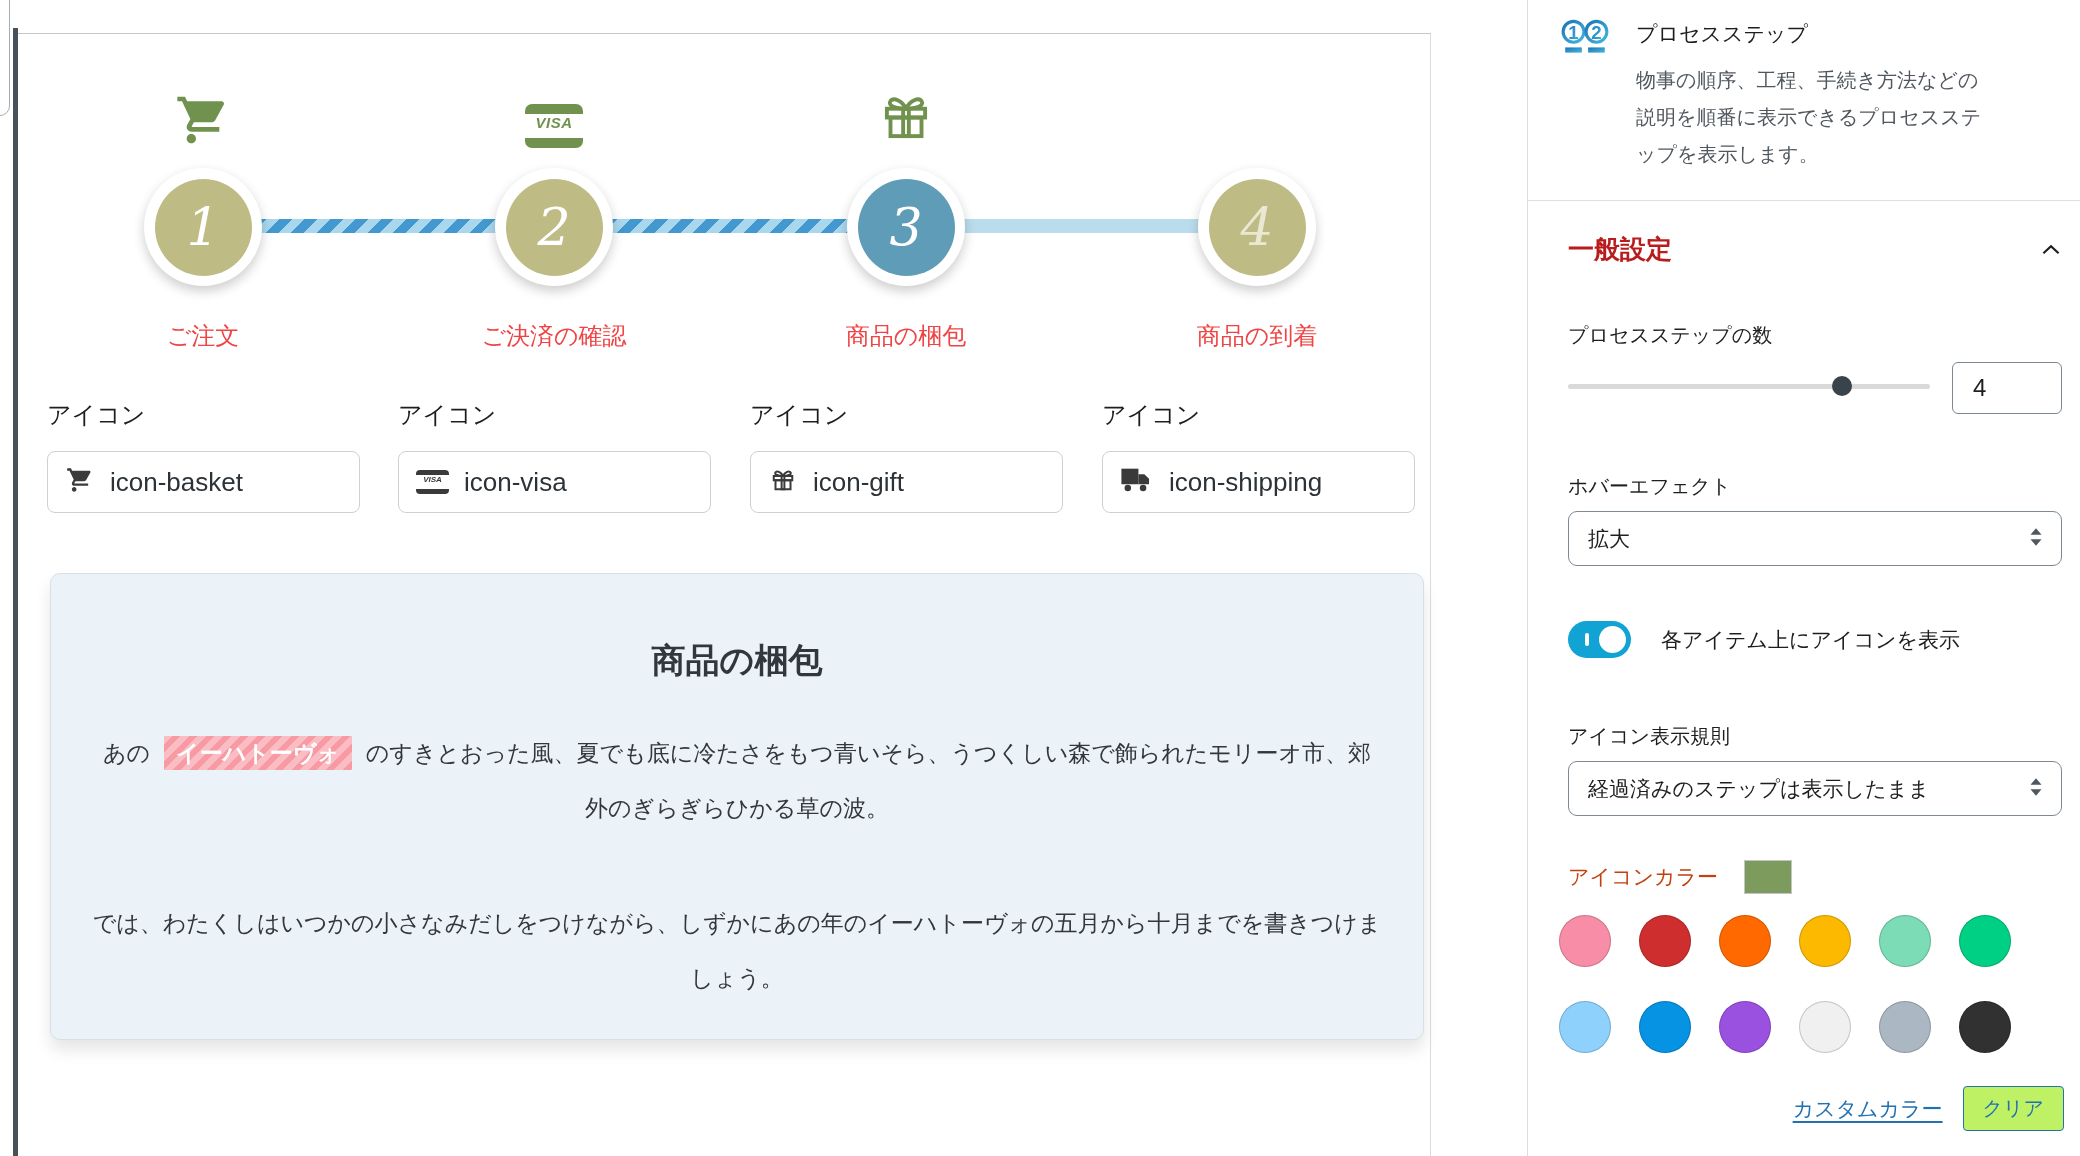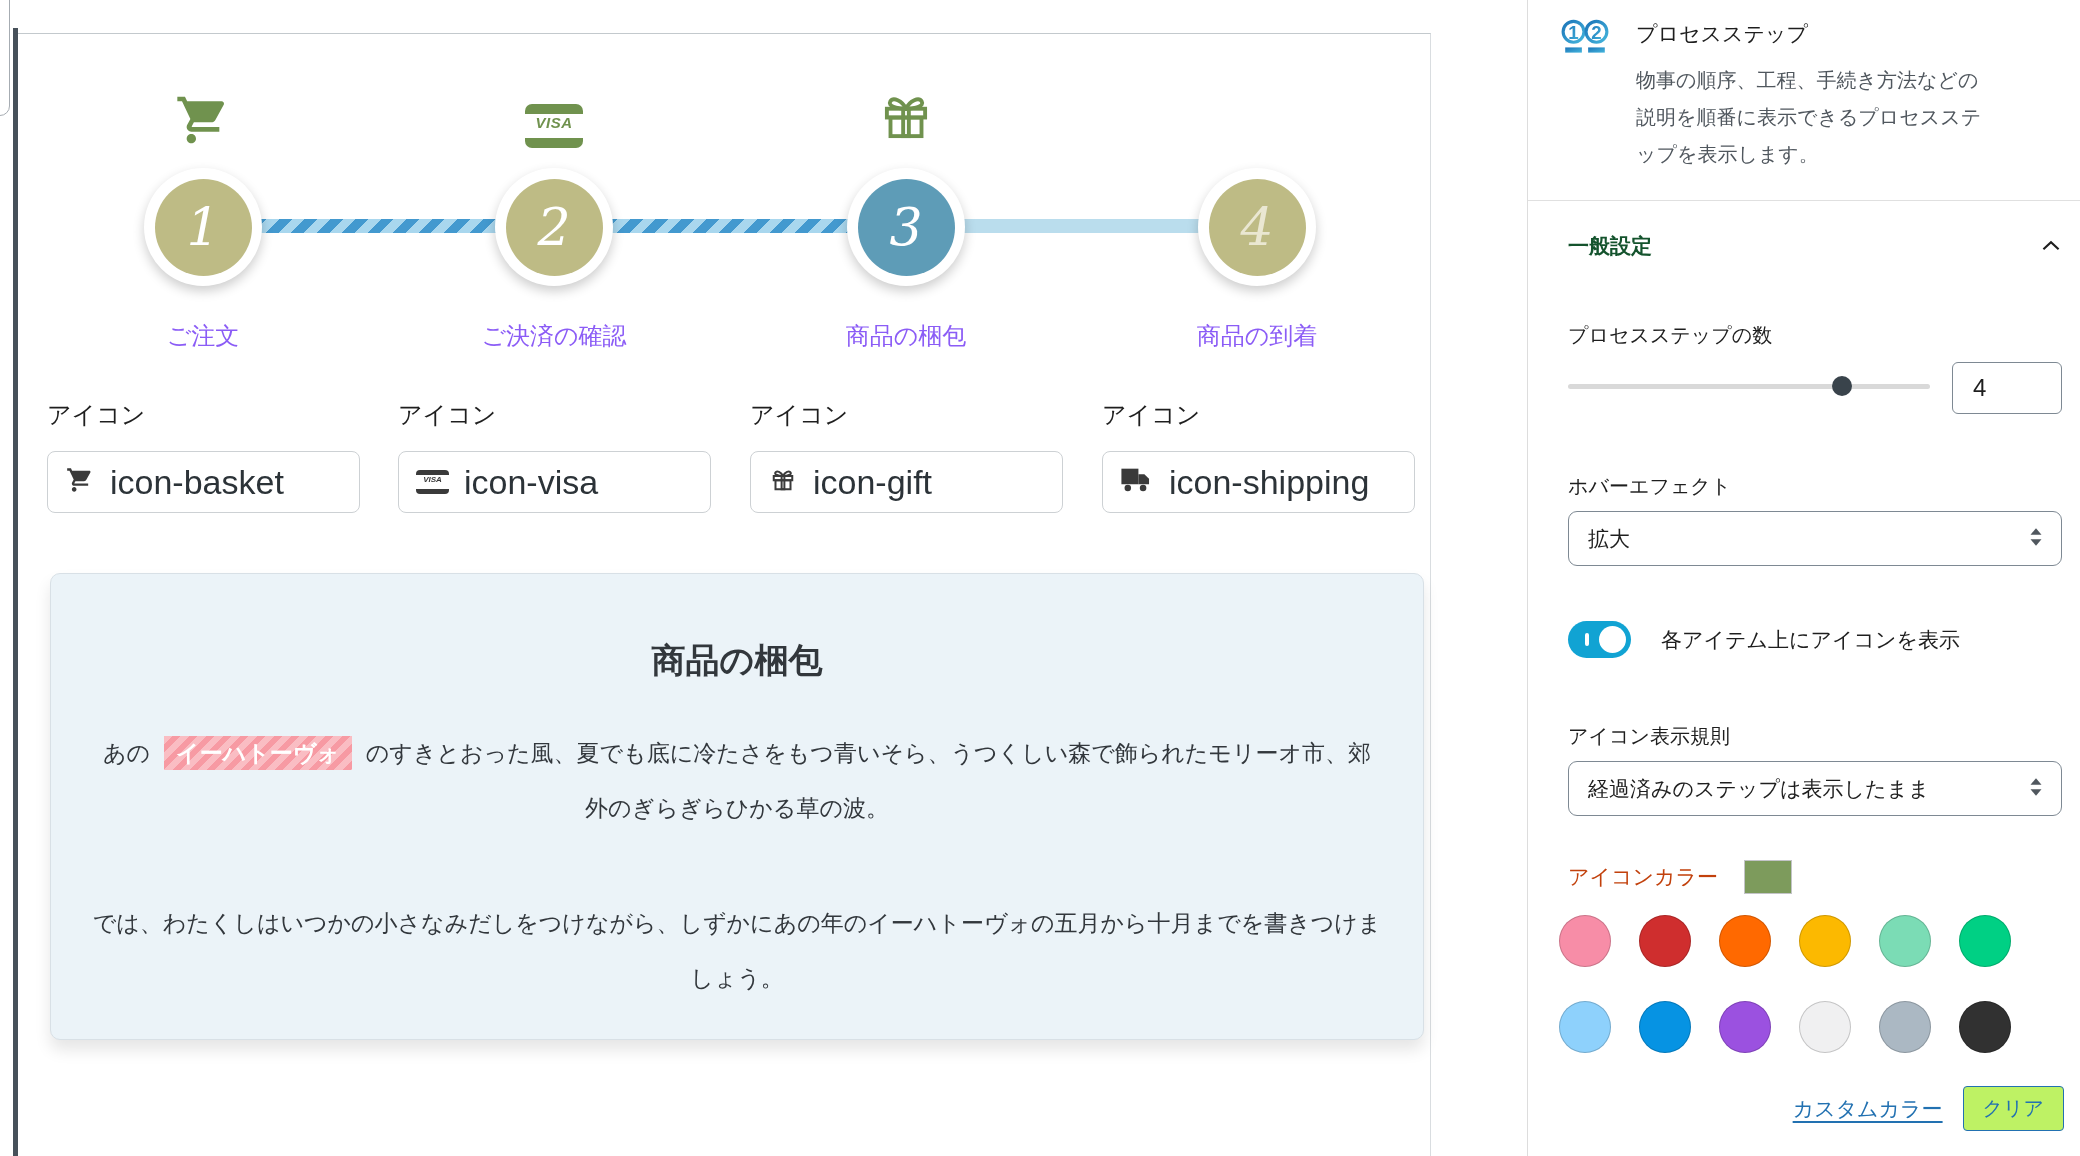--- a/index.html
+++ b/index.html
@@ -20,38 +20,38 @@
 
   
   .step{position:absolute;top:40px;width:350px;text-align:center;}
   .icon-slot{height:74px;display:flex;align-items:flex-end;justify-content:center;color:#70924e;}
   .circle-outer{width:118px;height:118px;border-radius:50%;background:#fff;margin:20px auto 0;
                 box-shadow:0 5px 12px rgba(0,0,0,.20);display:flex;align-items:center;justify-content:center;}
   .circle-inner{width:97px;height:97px;border-radius:50%;display:flex;align-items:center;justify-content:center;}
   .circle-num{font-family:"DejaVu Serif","Liberation Serif",serif;font-style:italic;
               font-size:52px;color:#fff;line-height:1;}
   .step.todo .circle-num{color:#eae7d2;}
-  .step-label{margin-top:34px;font-size:24px;color:#8b5cf6;}
+  .step-label{margin-top:34px;font-size:24px;color:#ef4444;}
 
   
   .visa-card{width:58px;height:44px;border-radius:7px;overflow:hidden;display:flex;flex-direction:column;}
   .visa-card .band{height:10px;background:currentColor;}
   .visa-card .mid{flex:1;background:#fff;display:flex;justify-content:center;}
   .visa-card .mid span{font-size:15px;font-weight:bold;font-style:italic;letter-spacing:.5px;color:currentColor;}
   .visa-card.small{width:33px;height:24px;border-radius:4px;}
   .visa-card.small .band{height:5px;}
   .visa-card.small .mid span{font-size:8px;letter-spacing:0;}
 
   
   .field{position:absolute;top:365px;width:313px;}
   .field-label{font-size:24px;color:#1e1e1e;}
   .field-box{margin-top:20px;width:313px;height:62px;box-sizing:border-box;border:1px solid #cdd1d4;
              border-radius:8px;background:#fff;display:flex;align-items:center;padding-left:17px;gap:15px;
              color:#3a3a3a;}
-  .field-box .val{font-size:34px;color:#2c3338;}
+  .field-box .val{font-size:26px;color:#2c3338;}
 
   
   .content-box{position:absolute;left:32px;top:539px;width:1374px;height:467px;box-sizing:border-box;
                background:#ebf3f8;border:1px solid #d8e0e6;border-radius:10px;
                box-shadow:0 10px 16px rgba(0,0,0,.10);text-align:center;overflow:hidden;}
   .content-title{margin-top:64px;font-size:34px;font-weight:bold;color:#32373c;}
   .content-p{margin:42px auto 0;width:1290px;font-size:23px;line-height:55px;color:#32373c;}
   .content-p.second{margin-top:60px;}
   .hl{background:#f79aa3;background-image:repeating-linear-gradient(135deg,rgba(255,255,255,.35) 0 6px,rgba(255,255,255,0) 6px 12px);
       color:#fff;font-weight:bold;padding:4px 12px;margin:0 14px;}
@@ -59,21 +59,21 @@
   
   .side-divider{position:absolute;left:1527px;top:0;width:1px;height:1156px;background:#ddd;}
   .sidebar{position:absolute;left:1528px;top:0;width:552px;height:1156px;background:#fff;}
   .block-card{position:absolute;left:32px;top:12px;right:20px;display:flex;gap:26px;}
   .block-card .txt .t{font-size:21px;font-weight:500;color:#1e1e1e;margin-top:8px;}
   .block-card .txt .d{margin-top:14px;font-size:20px;line-height:37px;color:#50575e;width:360px;}
   .h-divider{position:absolute;left:0;top:200px;width:552px;height:1px;background:#e0e0e0;}
 
   .panel-header{position:absolute;left:40px;top:232px;width:496px;display:flex;align-items:center;
                 justify-content:space-between;}
-  .panel-header .ph-title{font-size:21px;font-weight:bold;color:#14532d;}
+  .panel-header .ph-title{font-size:26px;font-weight:bold;color:#b91c1c;}
   .chev-btn{background:none;border:none;padding:0;cursor:pointer;display:flex;}
 
   .ctl-label{position:absolute;left:40px;font-size:20px;color:#1e1e1e;}
   .slider-track{position:absolute;left:40px;top:384px;width:362px;height:5px;border-radius:3px;background:#d9d9d9;}
   .slider-thumb{position:absolute;top:-8px;left:73%;width:20px;height:20px;border-radius:50%;background:#39434b;}
   .num-input{position:absolute;left:424px;top:362px;width:110px;height:52px;box-sizing:border-box;
              border:1.5px solid #7e8993;border-radius:6px;font-size:24px;color:#1e1e1e;padding-left:20px;
              font-family:inherit;background:#fff;}
 
   .selectbox{position:absolute;left:40px;width:494px;height:55px;box-sizing:border-box;border:1.5px solid #7e8993;

